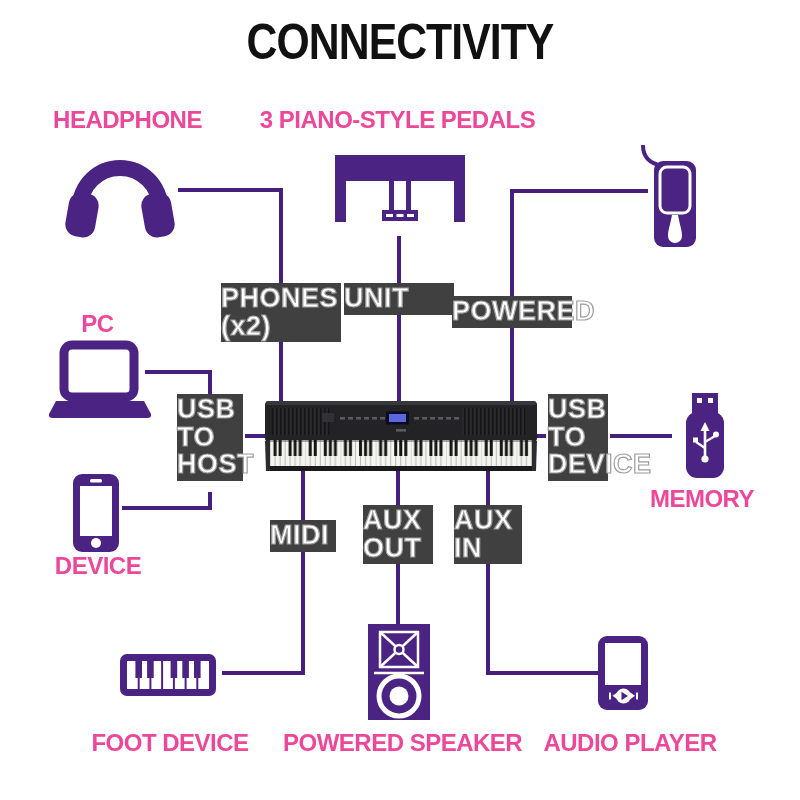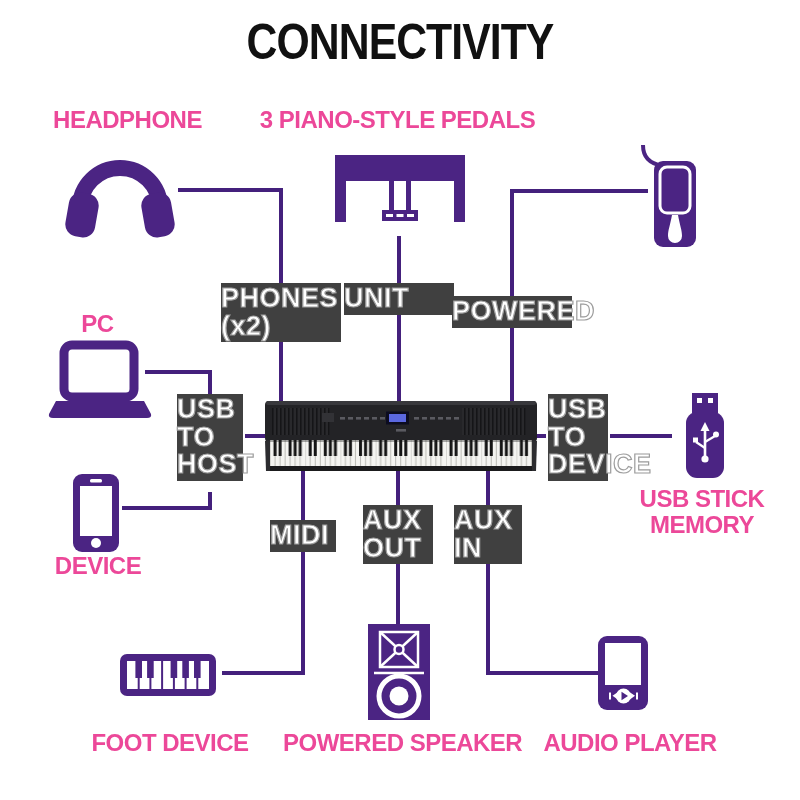--- a/index.html
+++ b/index.html
@@ -46,21 +46,20 @@
   <div class="dev-label" style="left:40px;top:107px;width:175px">
     <span>HEADPHONE</span></div>
   <div class="dev-label" style="left:250px;top:107px;width:295px">
     <span>3 PIANO-STYLE PEDALS</span></div>
   <div class="dev-label" style="left:40px;top:311px;width:115px">
     <span>PC</span></div>
   <div class="dev-label" style="left:22px;top:553px;width:152px">
     <div>DEVICE</div>
     </div>
   <div class="dev-label" style="left:608px;top:486px;width:188px">
-    <div>USB STICK</div>
     <div>MEMORY</div>
     </div>
   <div class="dev-label" style="left:75px;top:730px;width:190px">
     <span>FOOT DEVICE</span></div>
   <div class="dev-label" style="left:283px;top:730px;width:232px">
     <span>POWERED SPEAKER</span></div>
   <div class="dev-label" style="left:535px;top:730px;width:190px">
     <span>AUDIO PLAYER</span></div>
 
   <div class="port-label" style="left:221px;top:283px;width:120px">

